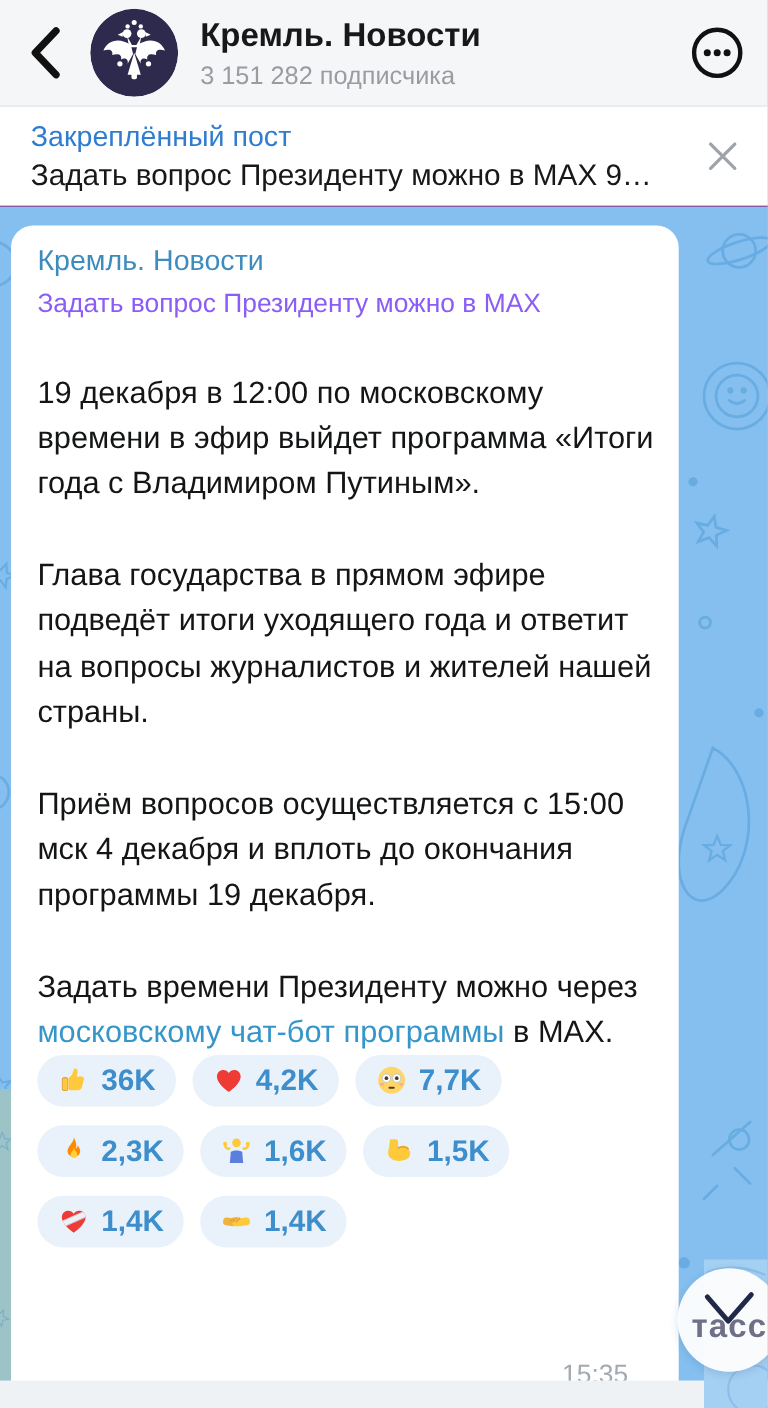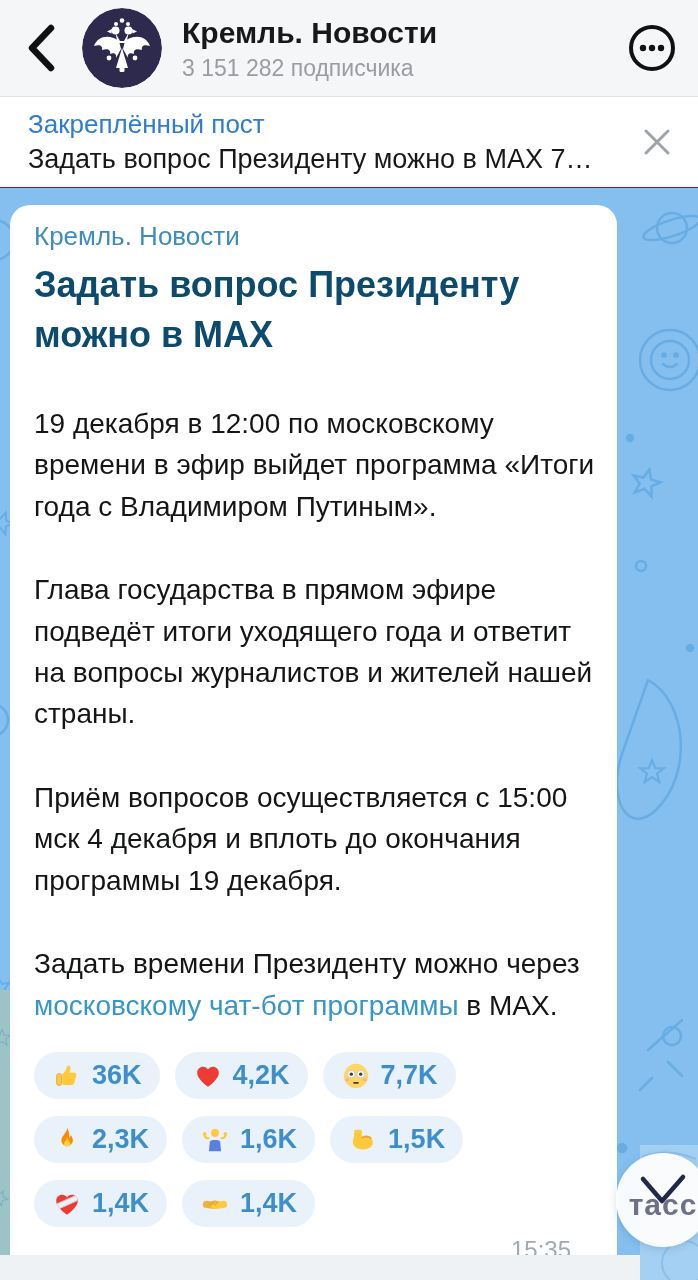--- a/index.html
+++ b/index.html
@@ -24,26 +24,26 @@
   .pin-preview { font-size:27px; color:#17181A; margin-top:4px; white-space:nowrap; overflow:hidden; }
   .pin-close { width:34px; height:34px; margin-left:14px; flex:none; cursor:pointer; }
 
   
   .chat { position:relative; height:1092px; background:#84BFEF; overflow:hidden; }
   .doodles { position:absolute; left:0; top:0; }
 
   .bubble { position:absolute; left:10px; top:17px; width:607px; height:1075px;
             background:#FFFFFF; border-radius:20px; padding:16px 20px 0 24px; }
   .ch-name { font-size:26px; font-weight:500; color:#3E8CBE; }
-  .post-title { font-size:36px; font-weight:700; line-height:1.4; color:#0c4a6e;
+  .post-title { font-size:24px; font-weight:400; line-height:1.4; color:#8b5cf6;
                 margin-top:8px; max-width:565px; }
   .para { font-size:28px; line-height:1.48; color:#141516; margin-top:42px; max-width:562px; }
   .link { color:#3796C9; cursor:pointer; }
 
-  .reactions { margin-top:26px; width:560px; display:flex; flex-wrap:wrap; gap:17px 15px; }
+  .reactions { width:560px; display:flex; flex-wrap:wrap; gap:17px 15px; }
   .pill { display:inline-flex; align-items:center; gap:10px; background:#E9F2FA;
           border-radius:26px; padding:8px 18px; cursor:pointer; }
   .pill svg { width:30px; height:30px; flex:none; }
   .count { font-size:27px; font-weight:600; color:#3E8ECB; }
 
   .msg-time { position:absolute; right:46px; bottom:16px; font-size:24px; color:#A2A9B0; }
 
   .bottom-bar { position:absolute; left:0; right:0; bottom:0; height:25px; background:#EEF2F5; }
 
   
@@ -89,21 +89,21 @@
     <circle cx="26" cy="26" r="21" fill="none" stroke="#111" stroke-width="4"></circle>
     <circle cx="17" cy="26" r="3.2" fill="#111"></circle>
     <circle cx="26" cy="26" r="3.2" fill="#111"></circle>
     <circle cx="35" cy="26" r="3.2" fill="#111"></circle>
   </svg>
 </div>
 
 <div class="pinned">
   <div class="pin-col">
     <div class="pin-label">Закреплённый пост</div>
-    <div class="pin-preview">Задать вопрос Президенту можно в MAX 7…</div>
+    <div class="pin-preview">Задать вопрос Президенту можно в MAX 9…</div>
   </div>
   <svg class="pin-close" viewBox="0 0 34 34">
     <path d="M6 6 L28 28 M28 6 L6 28" stroke="#9FA4AA" stroke-width="3" stroke-linecap="round"></path>
   </svg>
 </div>
 
 <div class="chat">
 
   <svg class="doodles" width="698" height="1092" viewBox="0 0 698 1092">
     <defs>

